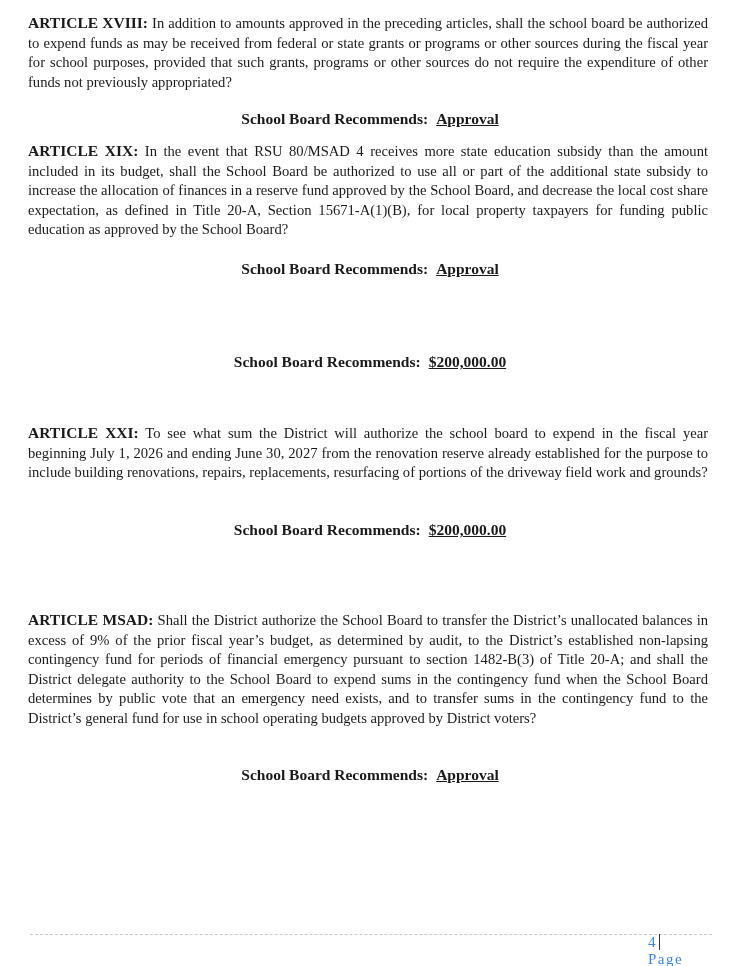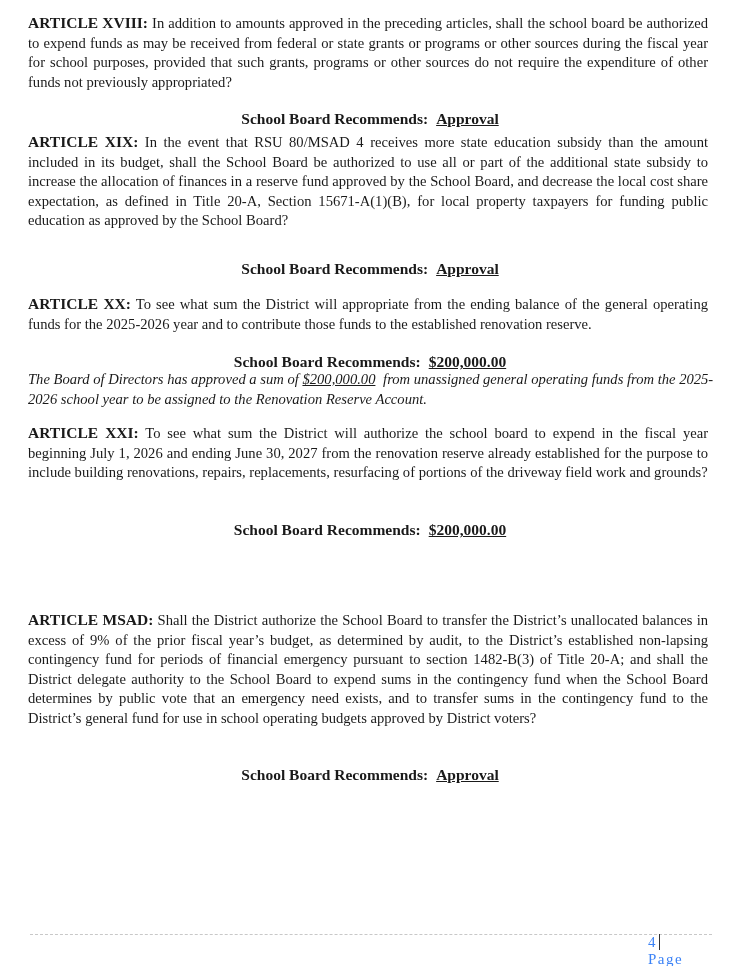--- a/index.html
+++ b/index.html
@@ -42,39 +42,30 @@
 <div class="page">
 
   <div class="article" style="top:13px;">
     <span class="label">ARTICLE XVIII:</span>
     <span>In addition to amounts approved in the preceding articles, shall the school board be authorized to expend funds as may be received from federal or state grants or programs or other sources during the fiscal year for school purposes, provided that such grants, programs or other sources do not require the expenditure of other funds not previously appropriated?</span>
   </div>
   <div class="rec" style="top:109px;">
     <span class="lab">School Board Recommends:</span><span class="value">Approval</span>
   </div>
 
-  <div class="article" style="top:132px;">
+  <div class="article" style="top:141px;">
     <span class="label">ARTICLE XIX:</span>
     <span>In the event that RSU 80/MSAD 4 receives more state education subsidy than the amount included in its budget, shall the School Board be authorized to use all or part of the additional state subsidy to increase the allocation of finances in a reserve fund approved by the School Board, and decrease the local cost share expectation, as defined in Title 20-A, Section 15671-A(1)(B), for local property taxpayers for funding public education as approved by the School Board?</span>
   </div>
   <div class="rec" style="top:259px;">
     <span class="lab">School Board Recommends:</span><span class="value">Approval</span>
   </div>
 
-  <div class="article" style="top:294px;">
-    <span class="label">ARTICLE XX:</span>
-    <span>To see what sum the District will appropriate from the ending balance of the general operating funds for the 2025-2026 year and to contribute those funds to the established renovation reserve.</span>
-  </div>
   <div class="rec" style="top:352px;">
     <span class="lab">School Board Recommends:</span><span class="value">$200,000.00</span>
-  </div>
-  <div class="note" style="top:370px;">
-    <span>The Board of Directors has approved a sum of</span>
-    <span class="amt">$200,000.00</span>
-    <span>from unassigned general operating funds from the 2025-2026 school year to be assigned to the Renovation Reserve Account.</span>
   </div>
 
   <div class="article" style="top:423px;">
     <span class="label">ARTICLE XXI:</span>
     <span>To see what sum the District will authorize the school board to expend in the fiscal year beginning July 1, 2026 and ending June 30, 2027 from the renovation reserve already established for the purpose to include building renovations, repairs, replacements, resurfacing of portions of the driveway field work and grounds?</span>
   </div>
   <div class="rec" style="top:520px;">
     <span class="lab">School Board Recommends:</span><span class="value">$200,000.00</span>
   </div>
 

